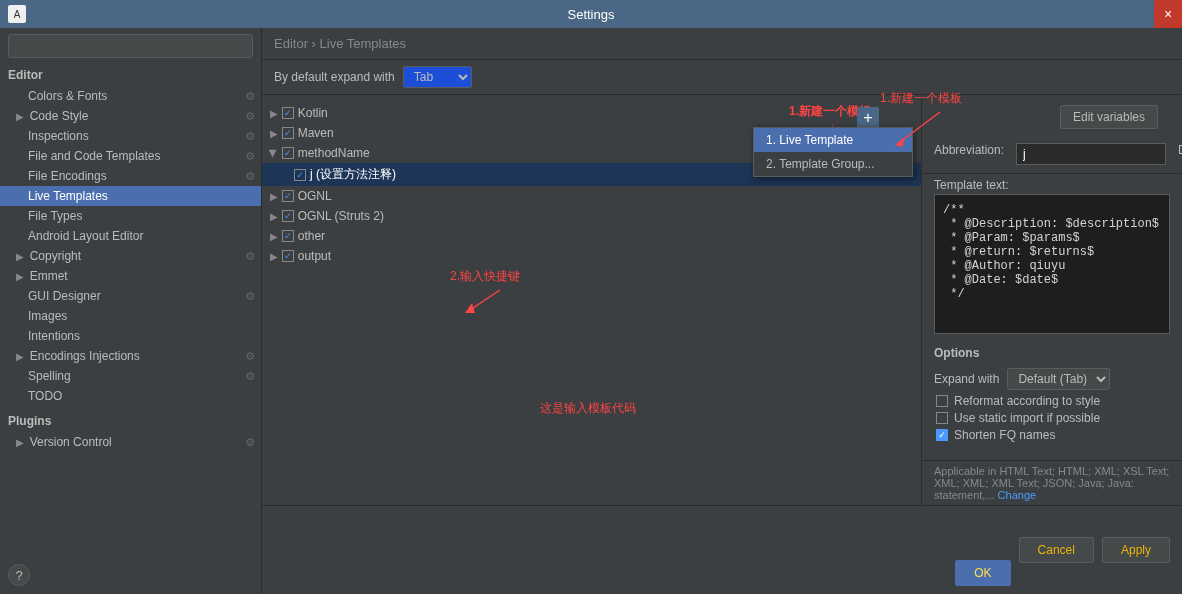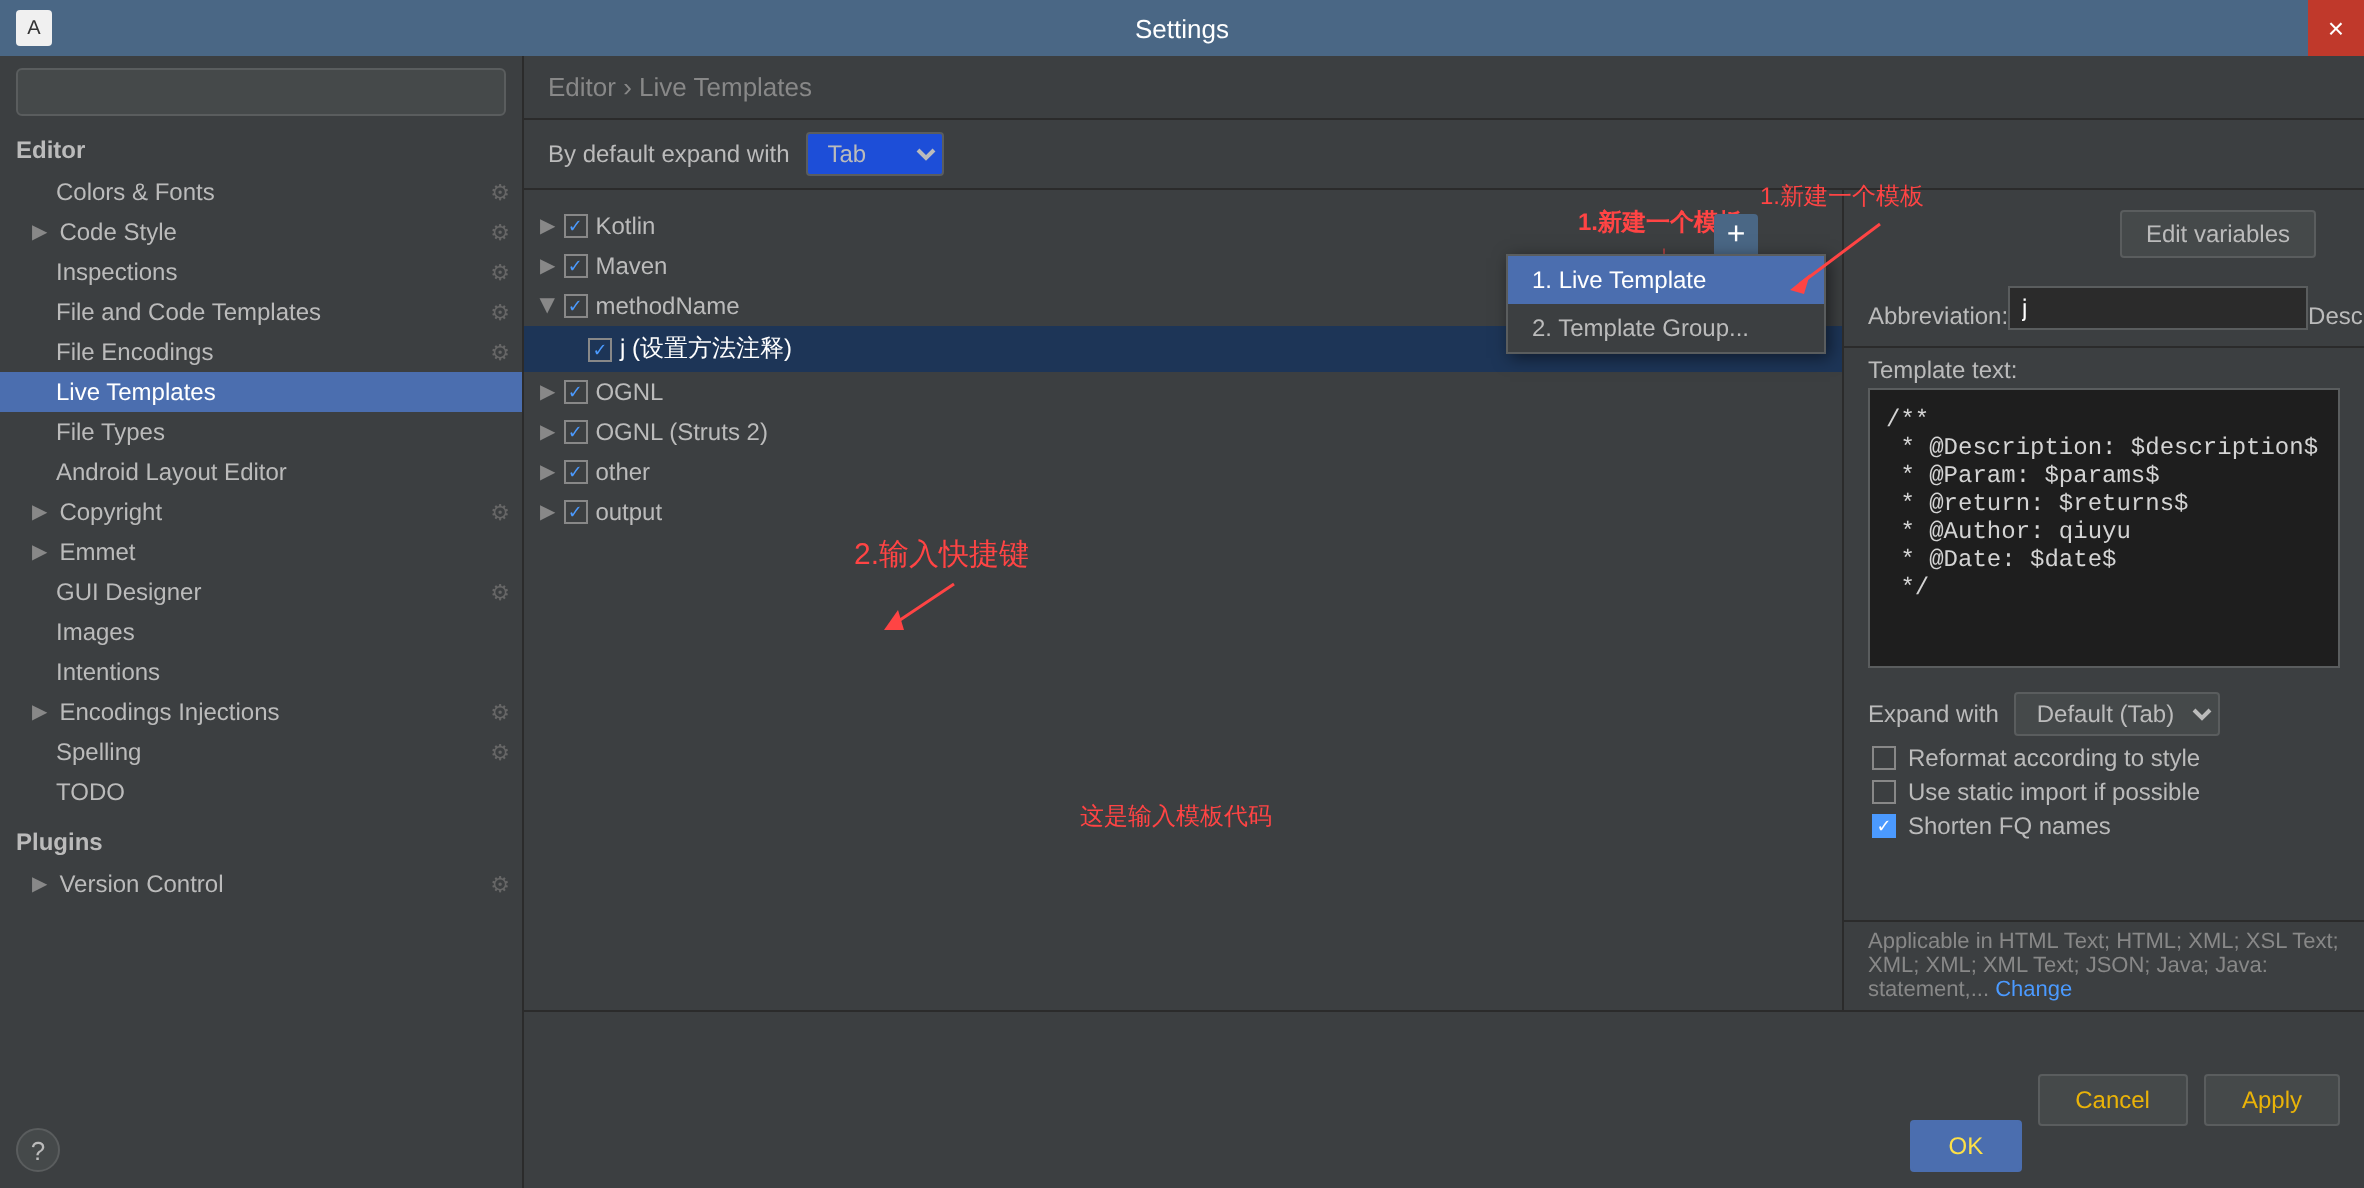--- a/index.html
+++ b/index.html
@@ -222,22 +222,22 @@
       padding: 0;
       overflow: hidden;
       position: relative;
     }
 
     
     .edit-section {
       padding: 8px 12px;
       border-bottom: 1px solid #2b2b2b;
       display: flex;
-      align-items: flex-end;
-      gap: 0;
+      align-items: flex-start;
+      gap: 12px;
     }
     .field-label { color: #bbbbbb; font-size: 12px; }
     .field-input {
       background: #2b2b2b;
       border: 1px solid #5a5d5e;
       color: #ffffff;
       padding: 3px 6px;
       font-size: 12px;
       width: 150px;
     }
@@ -566,20 +566,21 @@
         <div class="template-text-label">Template text:</div>
         <textarea class="template-editor" style="">/**
  * @Description: $description$
  * @Param: $params$
  * @return: $returns$
  * @Author: qiuyu
  * @Date: $date$
  */</textarea>
 
         <div class="options-panel">
+          <div class="options-title">Options</div>
           <div class="option-row">
             <label class="option-label">Expand with</label>
             <select class="option-select">
               <option>Default (Tab)</option>
               <option>Tab</option>
               <option>Enter</option>
               <option>Space</option>
             </select>
           </div>
           <div class="checkbox-row">
@@ -614,21 +615,21 @@
 </div>
 
 <div style="position:fixed; top:90px; right:220px; color:#ff4444; font-size:12px; pointer-events:none; z-index:200;">
   <span>1.新建一个模板</span>
   <svg width="80" height="40" style="display:block;">
     <line x1="60" y1="5" x2="20" y2="35" stroke="#ff4444" stroke-width="1.5"></line>
     <polygon points="15,38 25,30 22,40" fill="#ff4444"></polygon>
   </svg>
 </div>
 
-<div style="position:fixed; top:268px; left:427px; color:#ff4444; font-size:15px; pointer-events:none; z-index:200;">
+<div style="position:fixed; top:268px; left:450px; color:#ff4444; font-size:12px; pointer-events:none; z-index:200;">
   <span>2.输入快捷键</span>
   <svg width="60" height="30" style="display:block;">
     <line x1="50" y1="5" x2="20" y2="25" stroke="#ff4444" stroke-width="1.5"></line>
     <polygon points="15,28 22,18 25,28" fill="#ff4444"></polygon>
   </svg>
 </div>
 
 <div style="position:fixed; top:400px; left:540px; color:#ff4444; font-size:12px; pointer-events:none; z-index:200;">
   <span>这是输入模板代码</span>
 </div>

